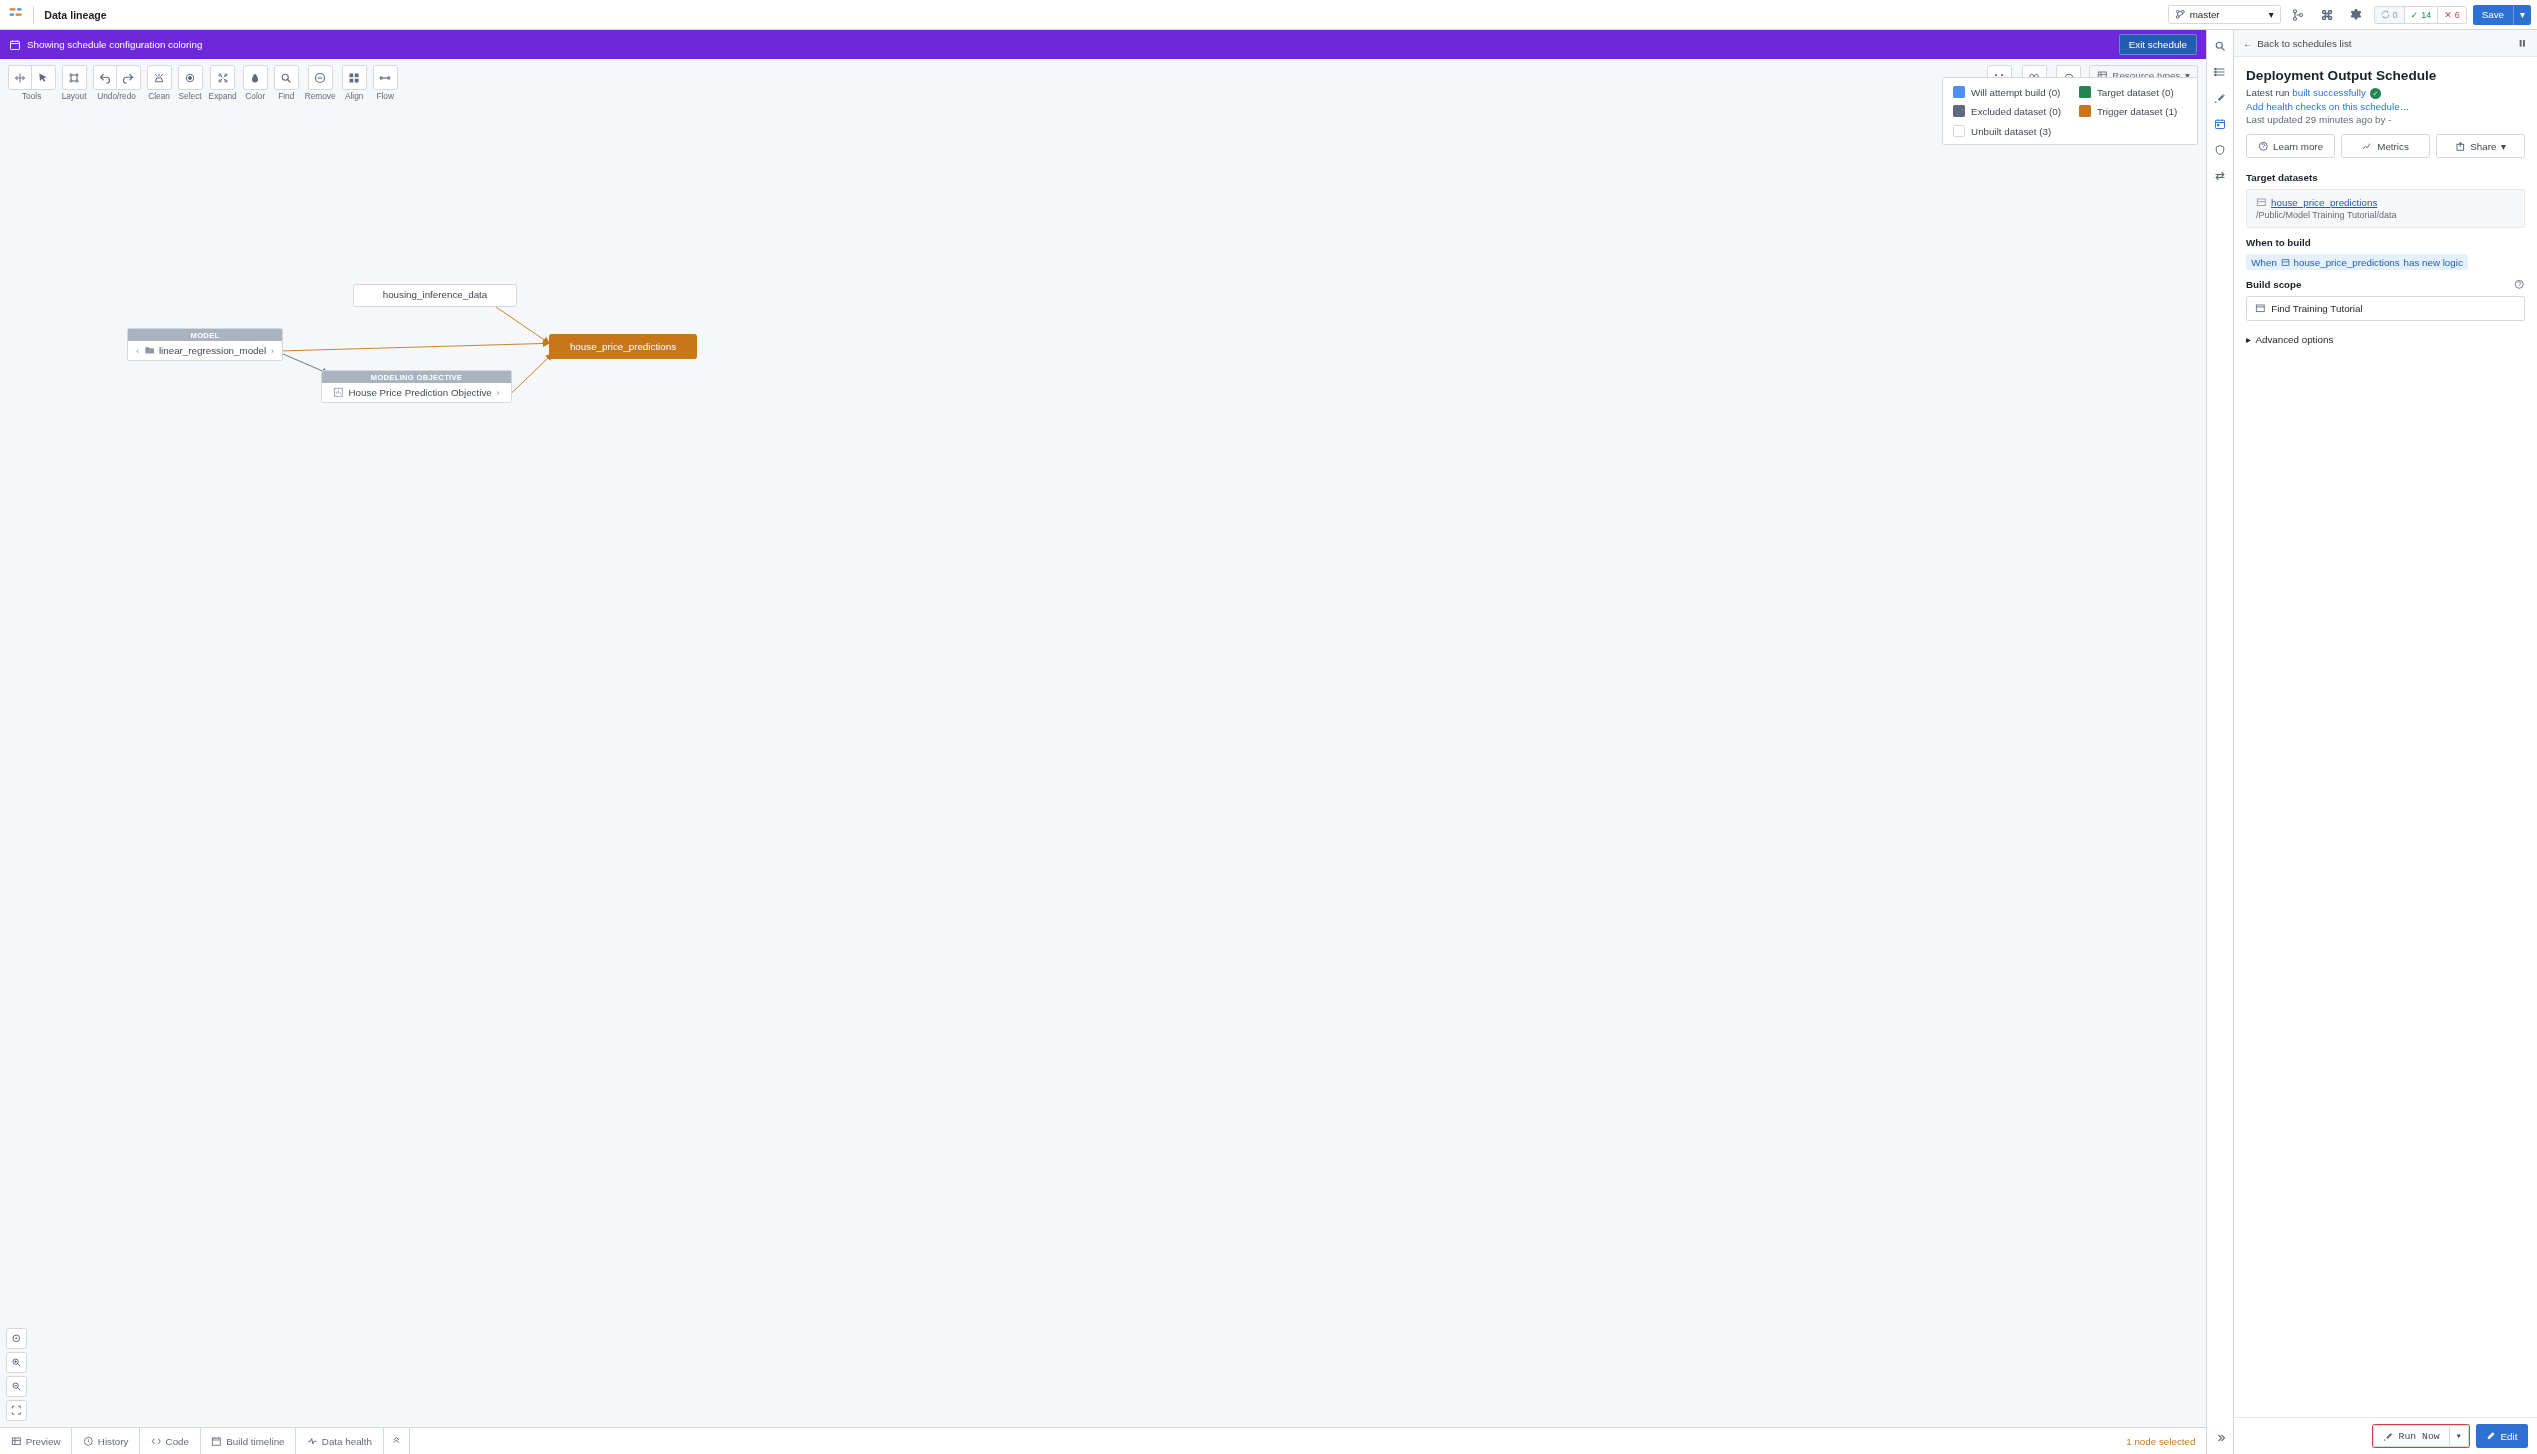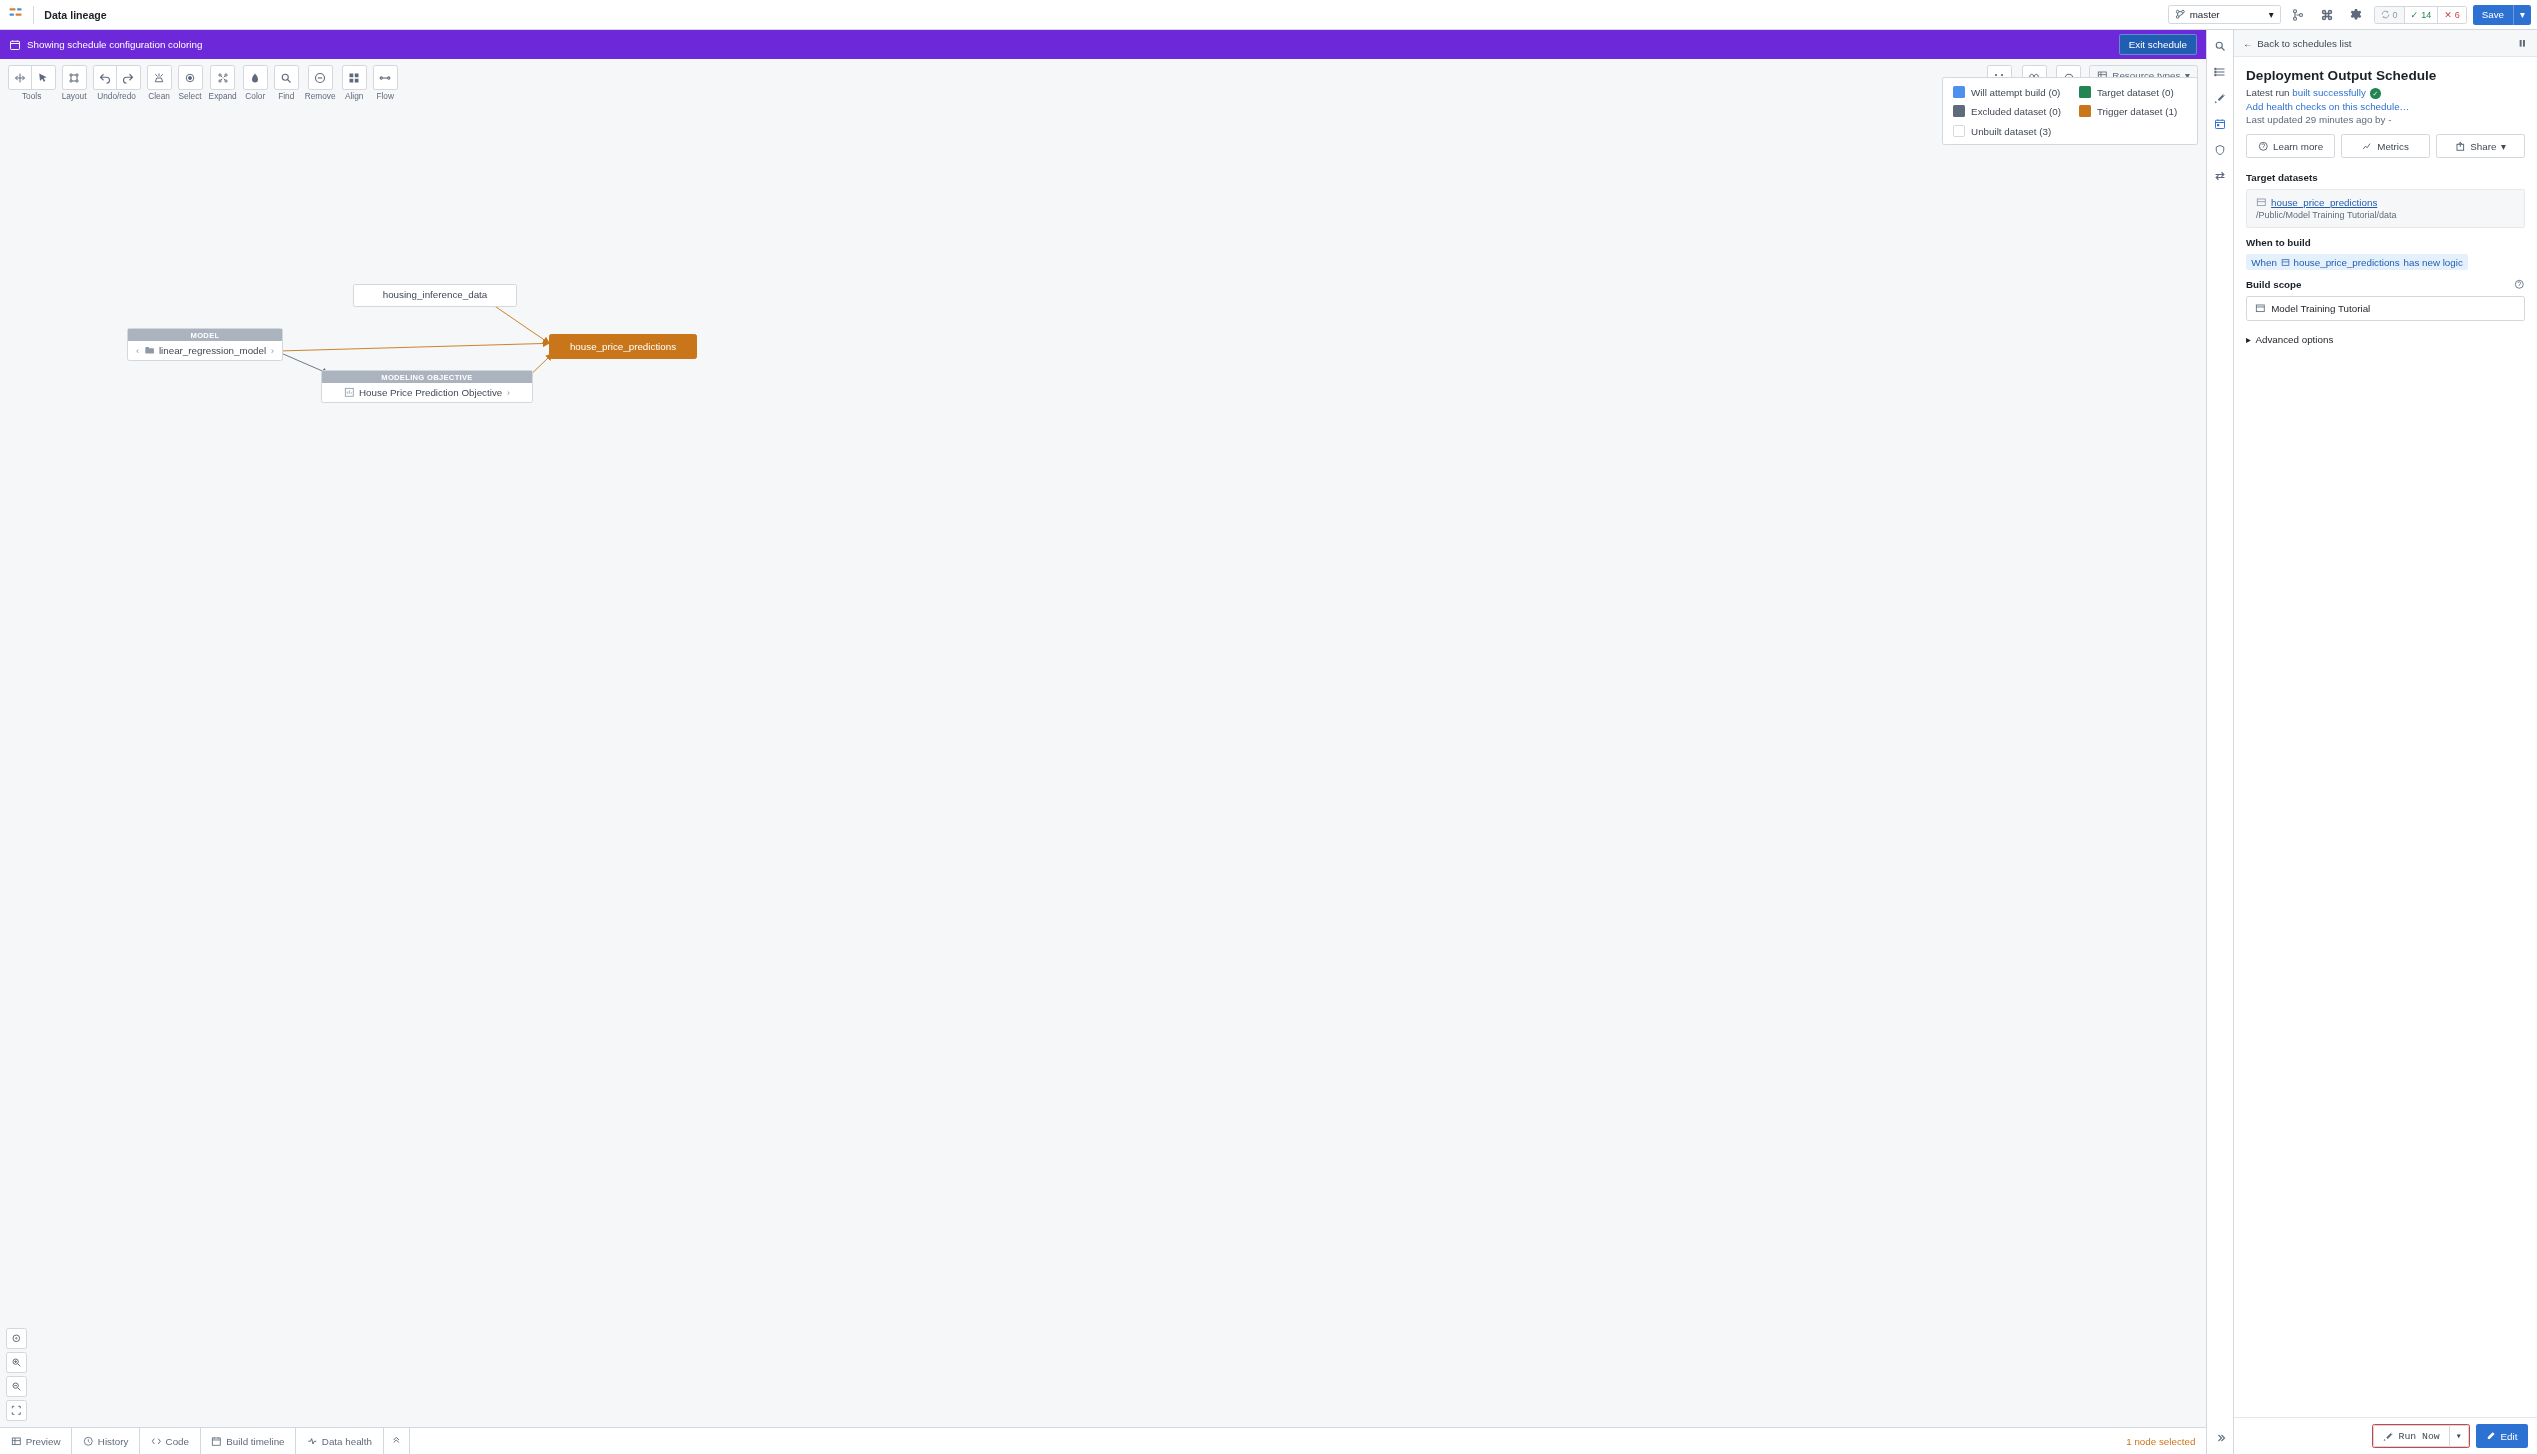--- a/index.html
+++ b/index.html
@@ -568,21 +568,21 @@
           <div class="node-body">
             <span class="chev">‹</span>
             <svg width="10.6" height="10.6" viewBox="0 0 16 16" fill="#8f99a8">
                 <path d="M2 4a1 1 0 0 1 1-1h4l1 2h6a1 1 0 0 1 1 1v6a1 1 0 0 1-1 1H3a1 1 0 0 1-1-1z"></path>
               </svg>
             <span>linear_regression_model</span>
             <span class="chev">›</span>
           </div>
         </div>
 
-        <div class="node" style="left:321px;top:340px;width:212px">
+        <div class="node" style="left:321px;top:340px;width:191px">
           <div class="node-header">MODELING OBJECTIVE</div>
           <div class="node-body">
             <svg width="10.6" height="10.6" viewBox="0 0 16 16" fill="none" stroke="#8f99a8" stroke-width="1.3">
                 <rect x="2" y="2" width="12" height="12"></rect>
                 <path d="M5 10V7M8 10V5M11 10V8"></path>
               </svg>
             <span>House Price Prediction Objective</span>
             <span class="chev">›</span>
           </div>
         </div>
@@ -783,21 +783,21 @@
                 <circle cx="8" cy="8" r="6"></circle>
                 <path d="M6 6a2 2 0 1 1 3 2c-.7.4-1 1-1 2M8 12h0"></path>
               </svg>
           </span>
         </div>
         <div class="scope-box">
           <svg width="10.6" height="10.6" viewBox="0 0 16 16" fill="none" stroke="#5f6b7c" stroke-width="1.3">
               <rect x="2" y="3" width="12" height="10"></rect>
               <path d="M2 6h12"></path>
             </svg>
-          <span>Model Training Tutorial</span>
+          <span>Find Training Tutorial</span>
         </div>
 
         <div class="adv">
           <span>▸</span>
           <span>Advanced options</span>
         </div>
       </div>
 
       <div class="panel-footer">
         <div class="run-group">

